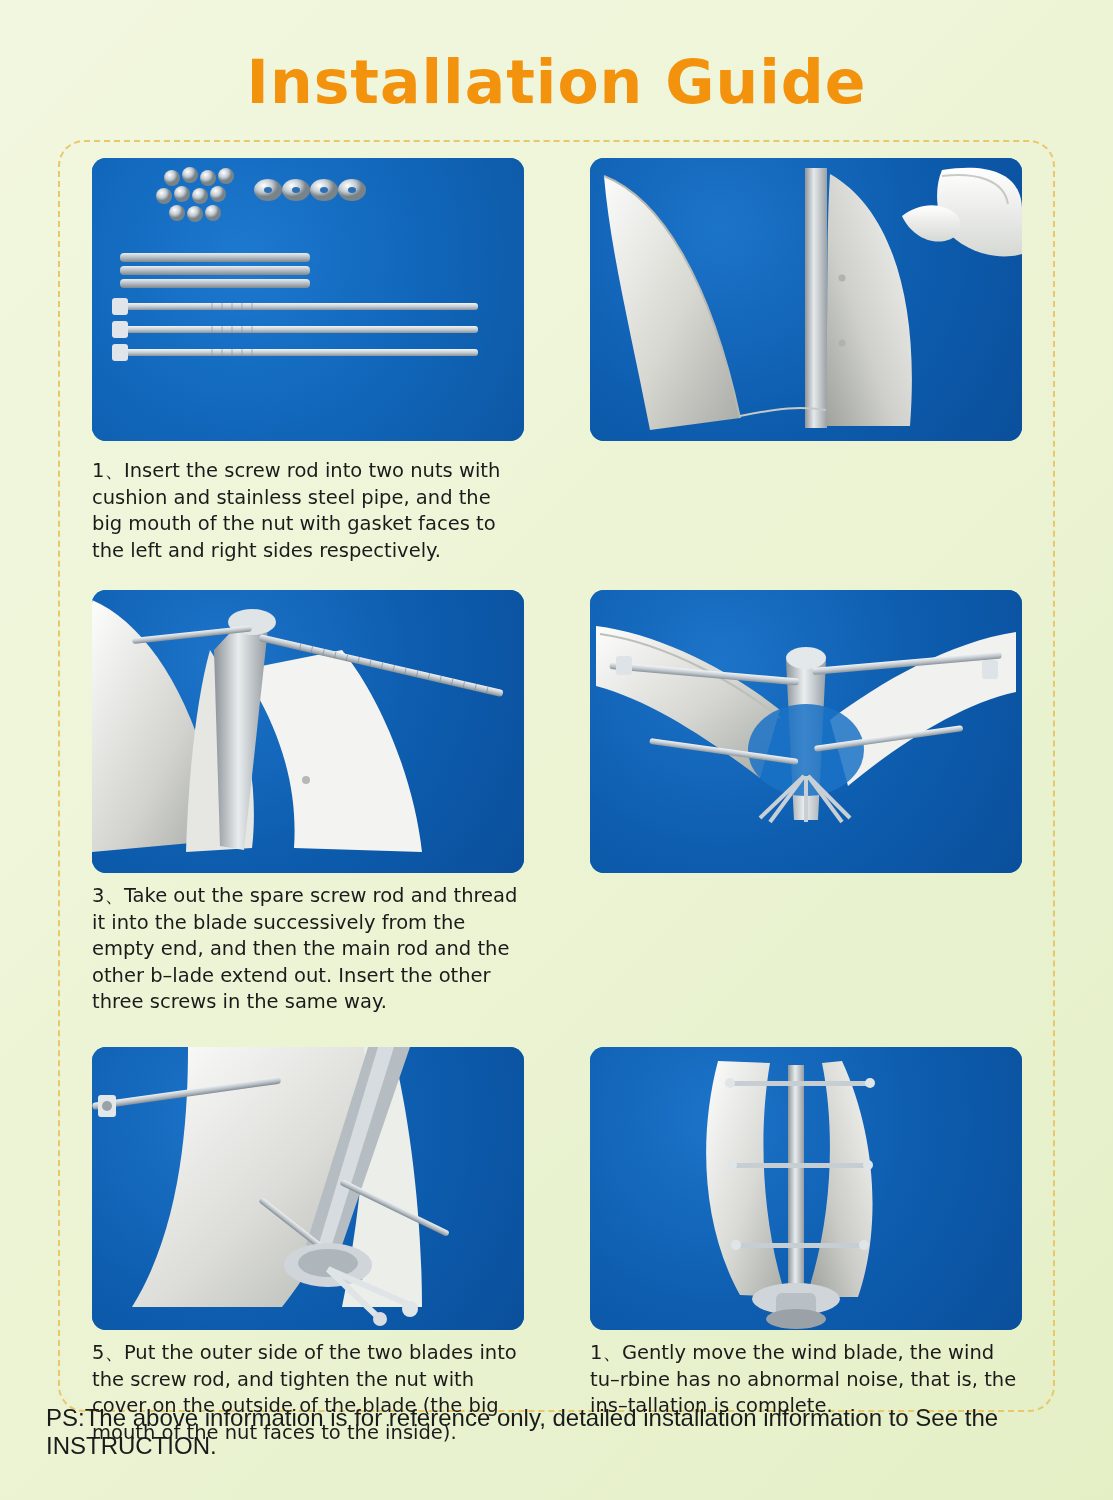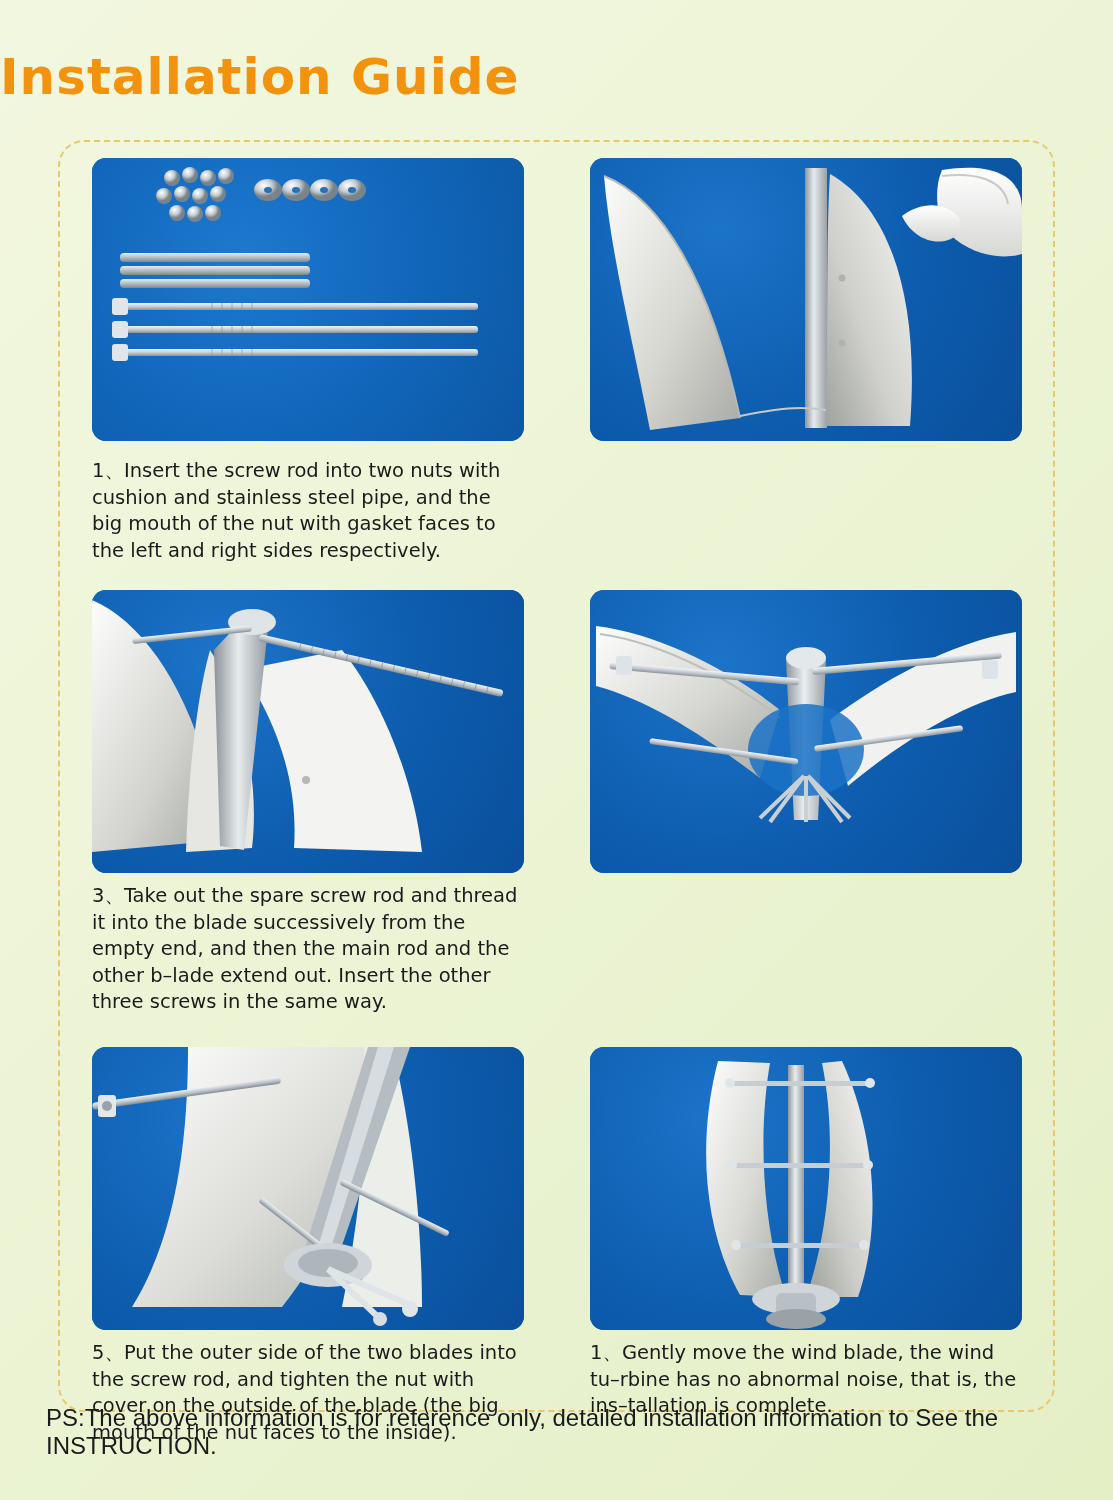--- a/index.html
+++ b/index.html
@@ -15,21 +15,22 @@
     position: relative;
   }
   .page {
     width: 1113px;
     height: 1500px;
     box-sizing: border-box;
     padding: 0;
     position: relative;
   }
   .title {
-    font-size: 50px;
+    text-align: center;
+    font-size: 60px;
     font-weight: bold;
     color: #f2920d;
     letter-spacing: 1px;
     padding-top: 52px;
     line-height: 1;
     font-family: "DejaVu Sans", sans-serif;
   }
   .dashed-box {
     position: absolute;
     left: 58px;

